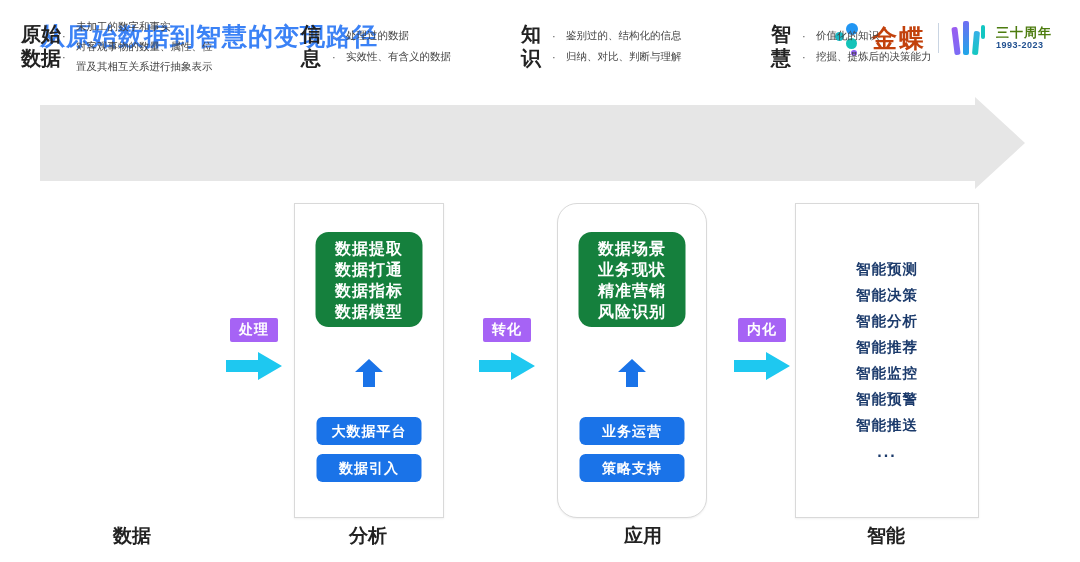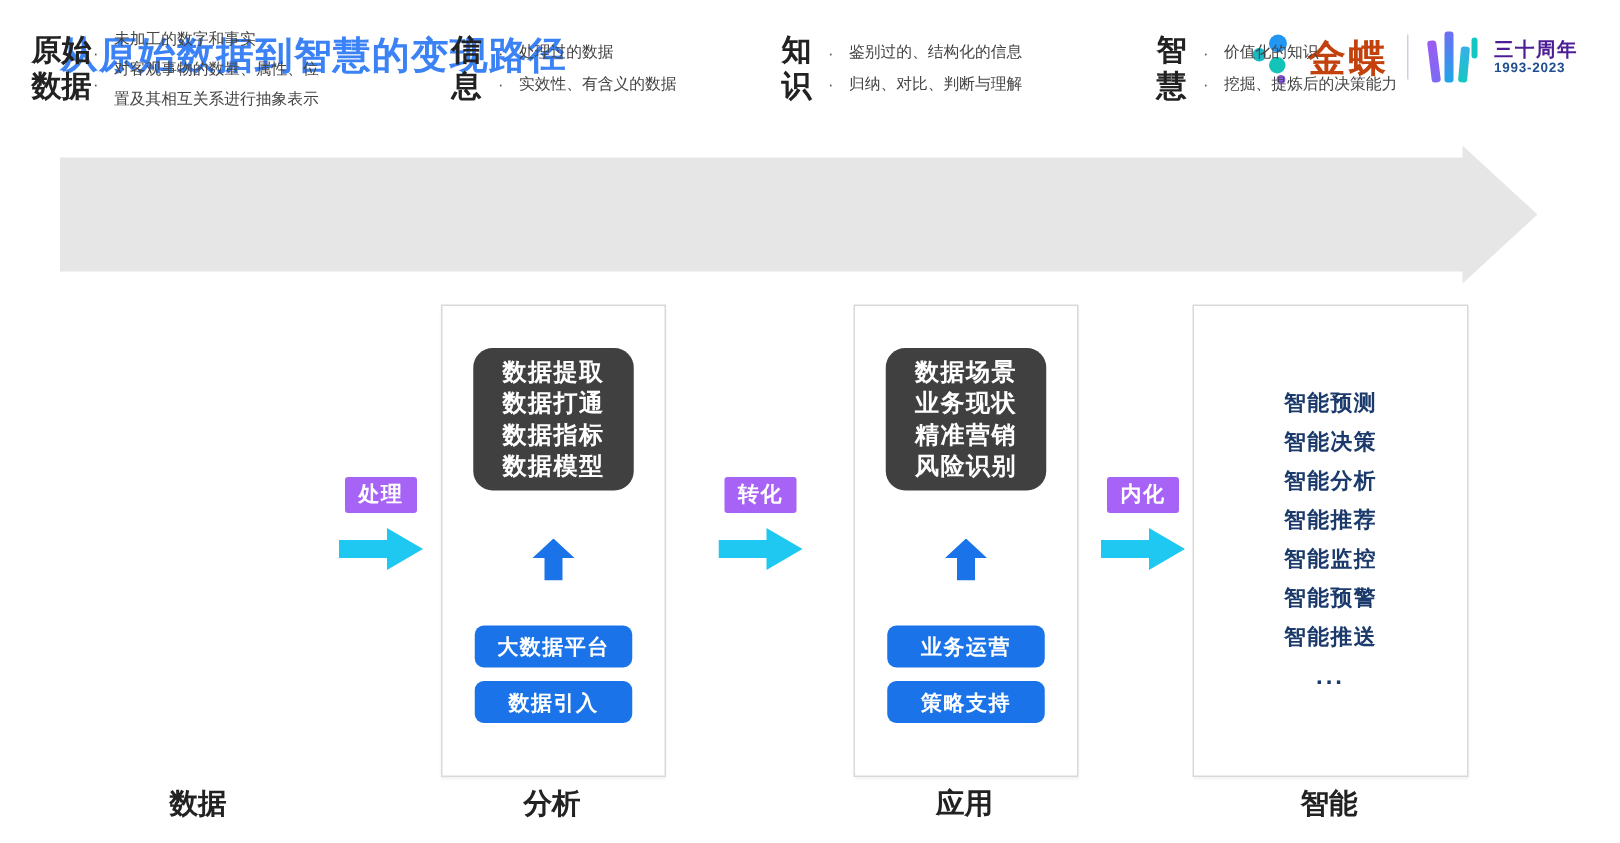--- a/index.html
+++ b/index.html
@@ -25,21 +25,21 @@
   .d4{width:6px;height:6px;background:#8e5bf0;left:17px;top:29px;}
   .logo-name{font-size:25px;font-weight:bold;color:#c2410c;letter-spacing:2px;}
   .logo-sep{width:1px;height:30px;background:#c9d4e2;margin:0 12px;}
   .logo-mark{width:38px;height:34px;position:relative;margin-right:7px;}
   .logo-mark span{position:absolute;bottom:0;border-radius:2px;display:block;}
   .m1{width:6px;height:28px;left:2px;background:linear-gradient(180deg,#9b5cf0,#7b6cf5);transform:rotate(-7deg);}
   .m2{width:6px;height:34px;left:12px;background:linear-gradient(180deg,#6f6ef3,#1ea7e8);}
   .m3{width:6px;height:24px;left:22px;background:linear-gradient(180deg,#37b0e8,#14c8c0);transform:rotate(5deg);}
   .m4{width:4px;height:14px;left:30px;top:4px;background:#13c6c2;}
   .logo-anniv{display:flex;flex-direction:column;justify-content:center;}
-  .anniv-cn{font-size:13px;font-weight:bold;color:#4c1d95;letter-spacing:1px;line-height:15px;}
+  .anniv-cn{font-size:13px;font-weight:bold;color:#4d7c0f;letter-spacing:1px;line-height:15px;}
   .anniv-yr{font-size:9px;font-weight:bold;color:#1f4f8f;letter-spacing:0.5px;line-height:11px;}
 
   
   .banner{
     position:absolute;left:40px;top:97px;width:985px;height:92px;
     background:#e6e6e6;
     -webkit-clip-path:polygon(0 8px,935px 8px,935px 0,985px 46px,935px 92px,935px 84px,0 84px);
     clip-path:polygon(0 8px,935px 8px,935px 0,985px 46px,935px 92px,935px 84px,0 84px);
   }
   .bseg{position:absolute;top:0;height:92px;display:flex;align-items:center;}
@@ -56,35 +56,35 @@
   .bseg.s3{left:510px;}
   .bseg.s4{left:760px;}
 
   
   .card{
     position:absolute;top:203px;background:#ffffff;border:1px solid #d9d9d9;
     box-shadow:0 1px 2px rgba(0,0,0,.06);
   }
   .card.c1{left:56px;width:152px;height:313px;}
   .card.c2{left:294px;width:148px;height:313px;}
-  .card.c3{left:569px;width:148px;height:313px;}
+  .card.c3{left:557px;width:148px;height:313px;border-radius:20px;}
   .card.c4{left:795px;width:182px;height:313px;}
 
   .seg-top{padding:28px 8px 0;text-align:center;}
   .seg-title{font-size:13.5px;font-weight:bold;color:#222;margin-bottom:7px;}
   .seg-sub{font-size:12px;color:#333;line-height:20px;}
   .divline{position:absolute;left:0;right:0;height:1px;background:#e2e2e2;}
   .seg-mid{position:absolute;left:0;right:0;top:122px;height:76px;display:flex;
     flex-direction:column;justify-content:center;align-items:center;}
   .seg-mid div{font-size:12.5px;font-weight:bold;color:#9a9a9a;line-height:23px;}
   .seg-bot{position:absolute;left:0;right:0;top:212px;text-align:center;padding:0 8px;}
 
   .bigbox{
     position:absolute;top:28px;left:50%;transform:translateX(-50%);
-    width:107px;height:95px;background:#404040;border-radius:13px;
+    width:107px;height:95px;background:#15803d;border-radius:13px;
     color:#fff;font-size:16px;font-weight:bold;line-height:21px;
     display:flex;flex-direction:column;justify-content:center;align-items:center;
     letter-spacing:1px;
   }
   .upicon{
     position:absolute;top:155px;left:50%;transform:translateX(-50%);
     width:30px;height:28px;
   }
   .pill{
     position:absolute;left:50%;transform:translateX(-50%);

